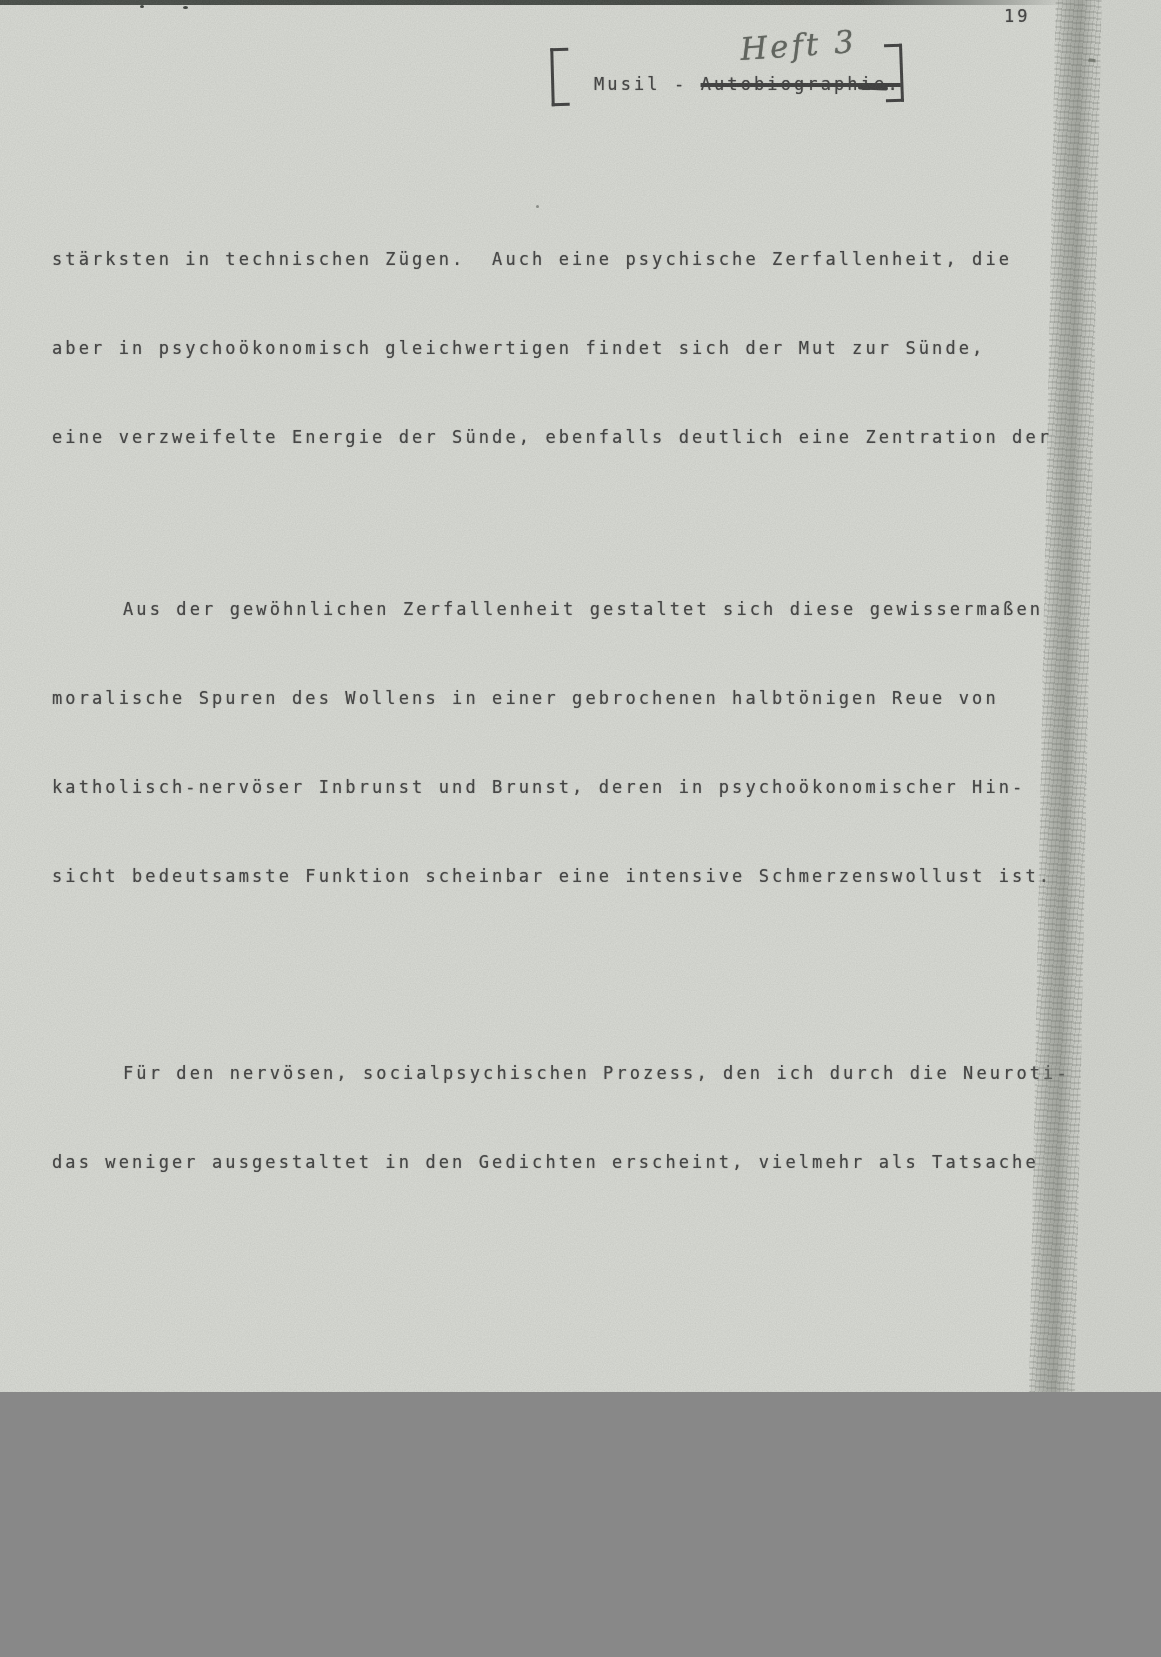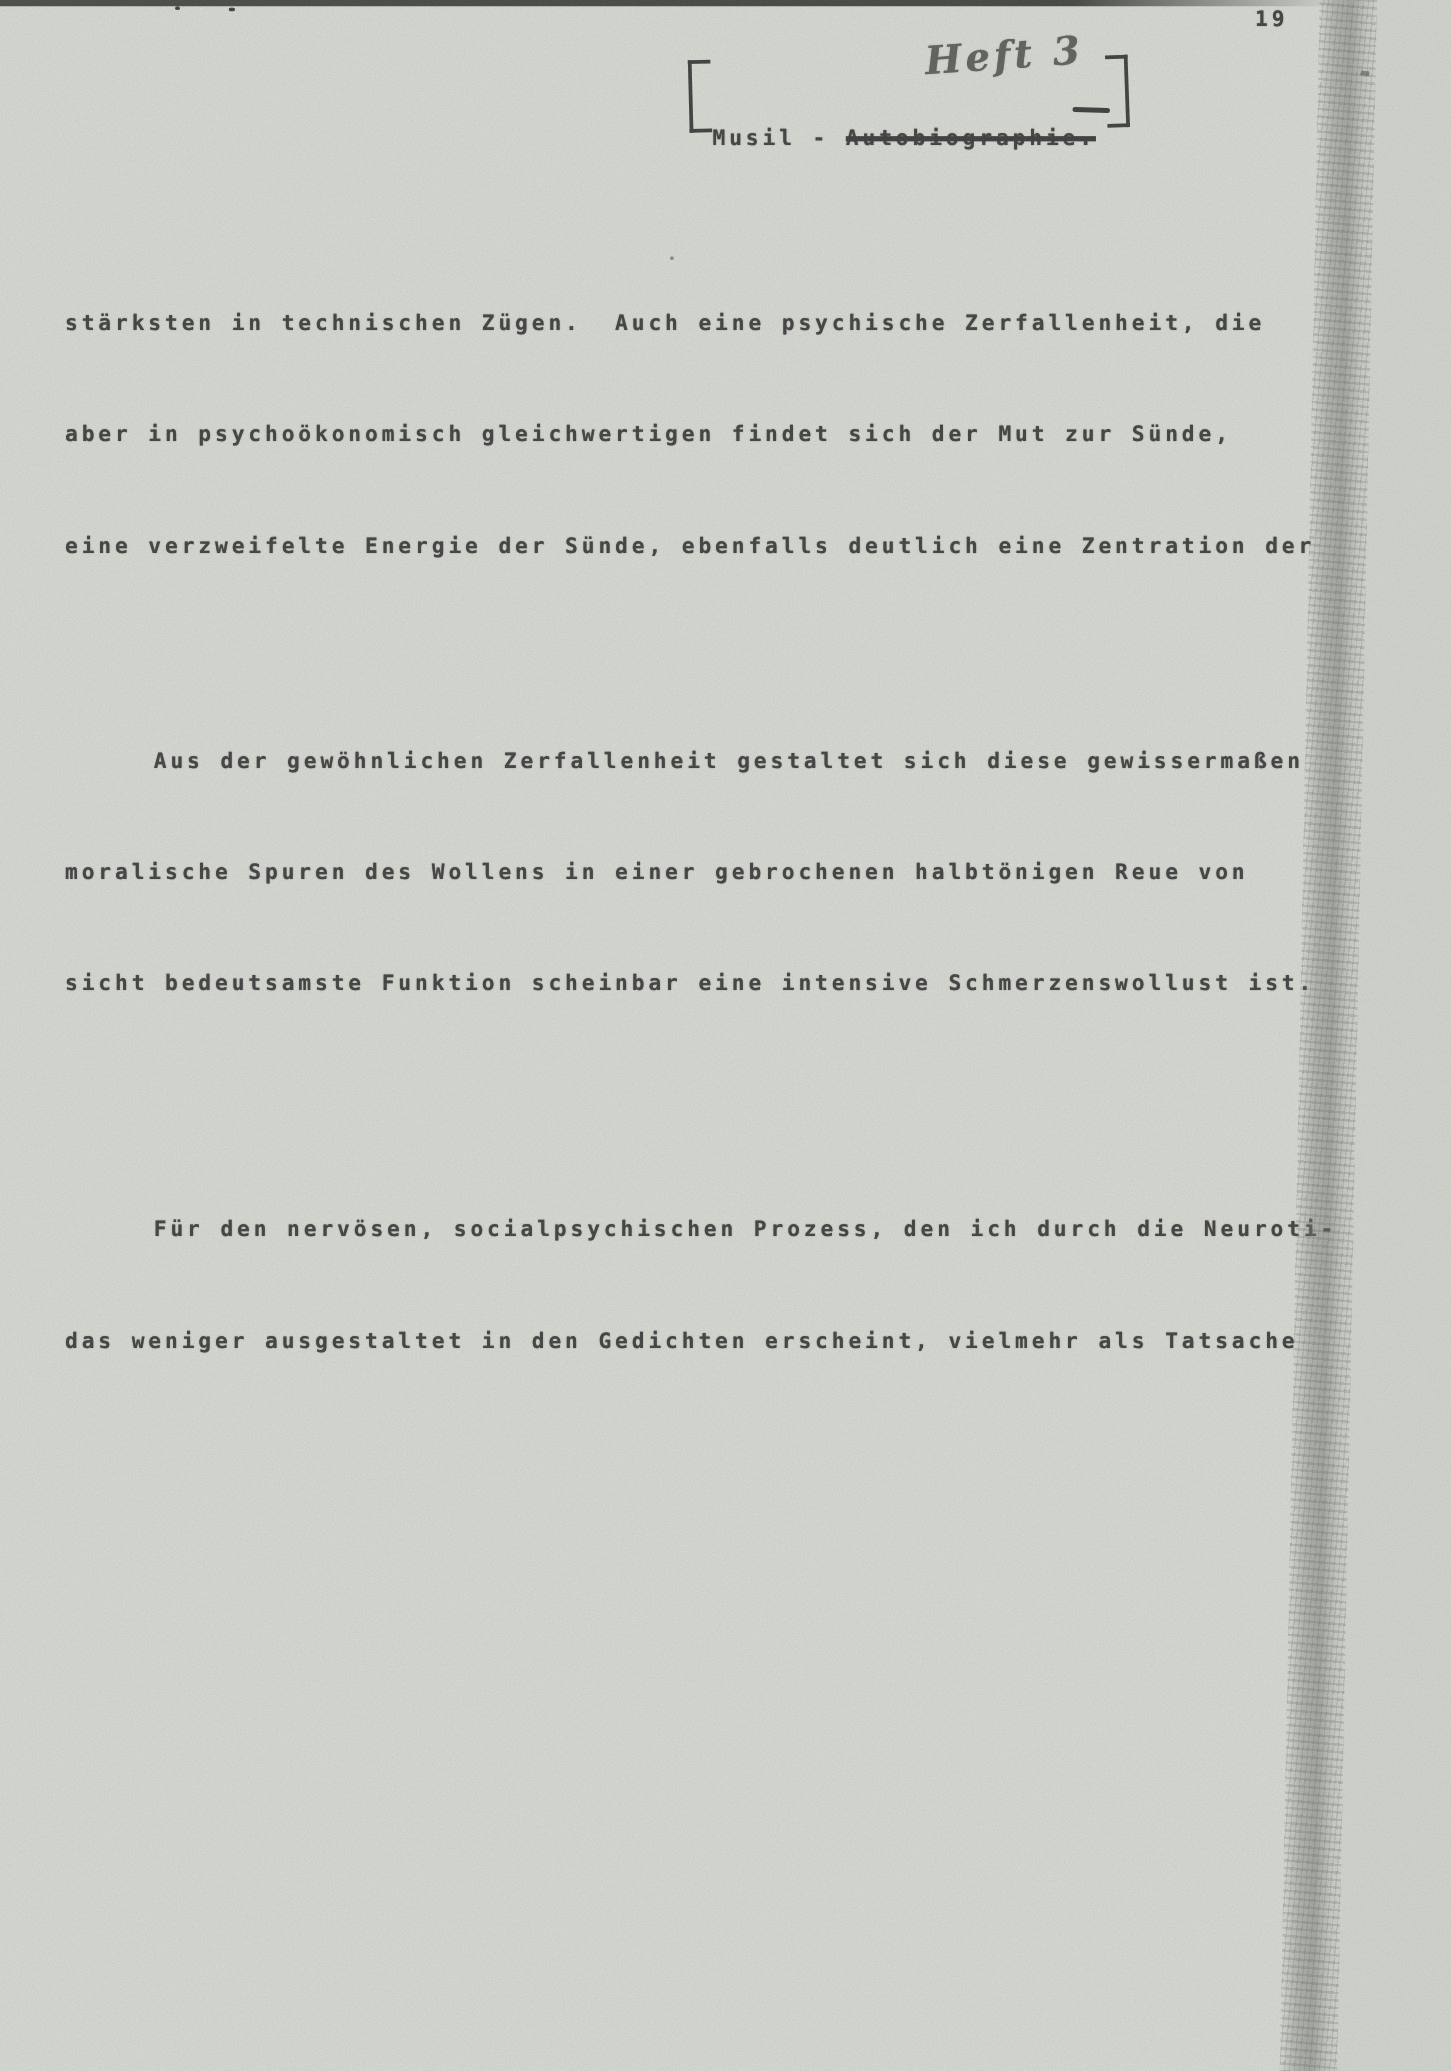--- a/index.html
+++ b/index.html
@@ -1,22 +1,21 @@
 <!DOCTYPE html>
 <html><head>
 <meta charset="utf-8">
 <style>
   html,body{margin:0;padding:0;background:#888;}
   .scan{
     position:relative;
-    width:1161px;height:1657px;
+    width:1161px;height:1392px;
     background:#d9dbd5;
     overflow:hidden;
     font-family:"DejaVu Sans Mono","Liberation Mono",monospace;
-    font-weight:bold;
   }
   
   .typed{
     color:#3e3e3e;
     font-size:17px;
     letter-spacing:3.1px;
     white-space:pre;
     text-shadow:0 0 1px rgba(62,62,62,0.65);
   }
   .body-text{
@@ -31,21 +30,21 @@
   
   .typed-pagenum{position:absolute;left:1004px;top:6px;}
   .hand-pagenum{
     position:absolute;left:1086px;top:14px;
     font-family:"DejaVu Serif","Liberation Serif",serif;
     font-style:italic;font-size:60px;line-height:60px;
     color:#7d8178;
     transform:rotate(6deg);
     text-shadow:0 0 1px rgba(125,129,120,0.8);
   }
-  .title{position:absolute;left:570px;top:74px;margin-top:27px;}
+  .title{position:absolute;left:594px;top:74px;}
   .struck{
     text-decoration:line-through;
     text-decoration-thickness:3.5px;
     text-decoration-color:#3a3a3a;
   }
   .strike-tail{
     position:absolute;left:858px;top:86px;width:30px;height:4px;
     background:#3a3a3a;border-radius:2px;transform:rotate(2deg);
   }
   .bracket{position:absolute;width:15px;height:52px;}
@@ -120,20 +119,21 @@
 
   <div class="body-text typed">
     <div class="para p1">
       <div class="tline">stärksten in technischen Zügen.  Auch eine psychische Zerfallenheit, die</div>
       <div class="tline">aber in psychoökonomisch gleichwertigen findet sich der Mut zur Sünde,</div>
       <div class="tline">eine verzweifelte Energie der Sünde, ebenfalls deutlich eine Zentration der</div>
     </div>
     <div class="para p2">
       <div class="tline indent">Aus der gewöhnlichen Zerfallenheit gestaltet sich diese gewissermaßen</div>
       <div class="tline">moralische Spuren des Wollens in einer gebrochenen halbtönigen Reue von</div>
+      <div class="tline">katholisch-nervöser Inbrunst und Brunst, deren in psychoökonomischer Hin-</div>
       <div class="tline">sicht bedeutsamste Funktion scheinbar eine intensive Schmerzenswollust ist.</div>
     </div>
     <div class="para p3">
       <div class="tline indent">Für den nervösen, socialpsychischen Prozess, den ich durch die Neuroti-</div>
       <div class="tline">das weniger ausgestaltet in den Gedichten erscheint, vielmehr als Tatsache</div>
       
     </div>
     
   </div>
 

